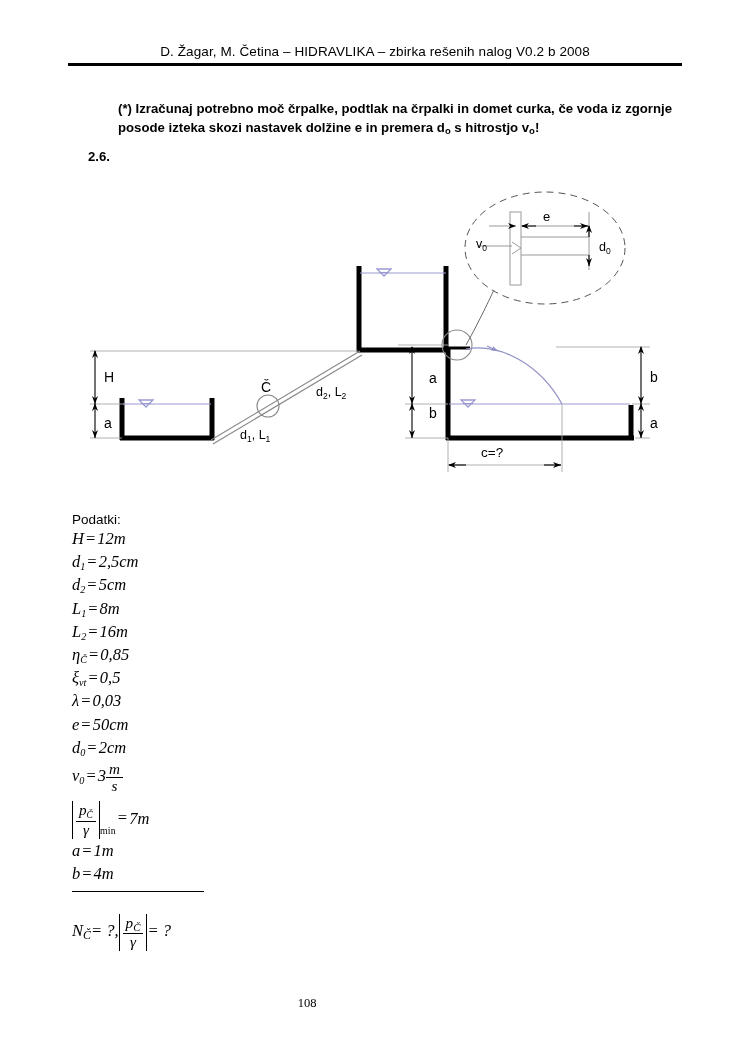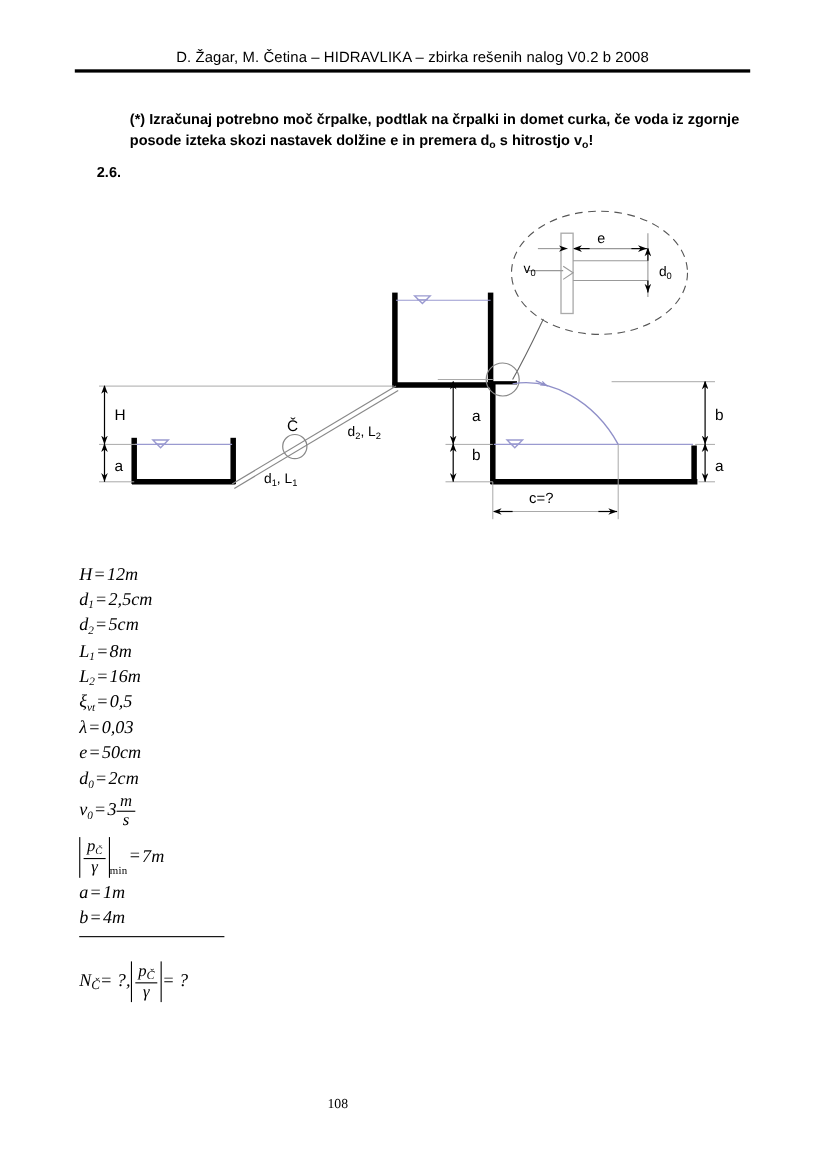--- a/index.html
+++ b/index.html
@@ -309,35 +309,39 @@
     <line x1="562" y1="224" x2="562" y2="292" stroke="#a8a8a8" stroke-width="0.9"></line>
     <line x1="449" y1="285" x2="561" y2="285" stroke="#a8a8a8" stroke-width="0.9"></line>
     <line x1="449" y1="285" x2="466" y2="285" stroke="#000" stroke-width="1.1" marker-start="url(#ah2)"></line>
     <line x1="544" y1="285" x2="561" y2="285" stroke="#000" stroke-width="1.1" marker-end="url(#ah)"></line>
     <text x="481" y="277" font-family="Liberation Sans, sans-serif" font-size="13.5" fill="#000">c=?</text>
   </g>
 </svg>
 </div>
 
 <div id="data-block">
+  <div id="data-title">Podatki:</div>
 
   <div class="data-row">
     <span class="lhs">H</span><span class="eq">=</span><span class="rhs">12</span><span class="rhs">m</span>
   </div>
   <div class="data-row">
     <span class="lhs">d</span><sub>1</sub><span class="eq">=</span><span class="rhs">2,5</span><span class="rhs">cm</span>
   </div>
   <div class="data-row">
     <span class="lhs">d</span><sub>2</sub><span class="eq">=</span><span class="rhs">5</span><span class="rhs">cm</span>
   </div>
   <div class="data-row">
     <span class="lhs">L</span><sub>1</sub><span class="eq">=</span><span class="rhs">8</span><span class="rhs">m</span>
   </div>
   <div class="data-row">
     <span class="lhs">L</span><sub>2</sub><span class="eq">=</span><span class="rhs">16</span><span class="rhs">m</span>
+  </div>
+  <div class="data-row">
+    <span class="lhs">η</span><sub>Č</sub><span class="eq">=</span><span class="rhs">0,85</span><span class="rhs"></span>
   </div>
   <div class="data-row">
     <span class="lhs">ξ</span><sub>vt</sub><span class="eq">=</span><span class="rhs">0,5</span><span class="rhs"></span>
   </div>
   <div class="data-row">
     <span class="lhs">λ</span><span class="eq">=</span><span class="rhs">0,03</span><span class="rhs"></span>
   </div>
   <div class="data-row">
     <span class="lhs">e</span><span class="eq">=</span><span class="rhs">50</span><span class="rhs">cm</span>
   </div>

